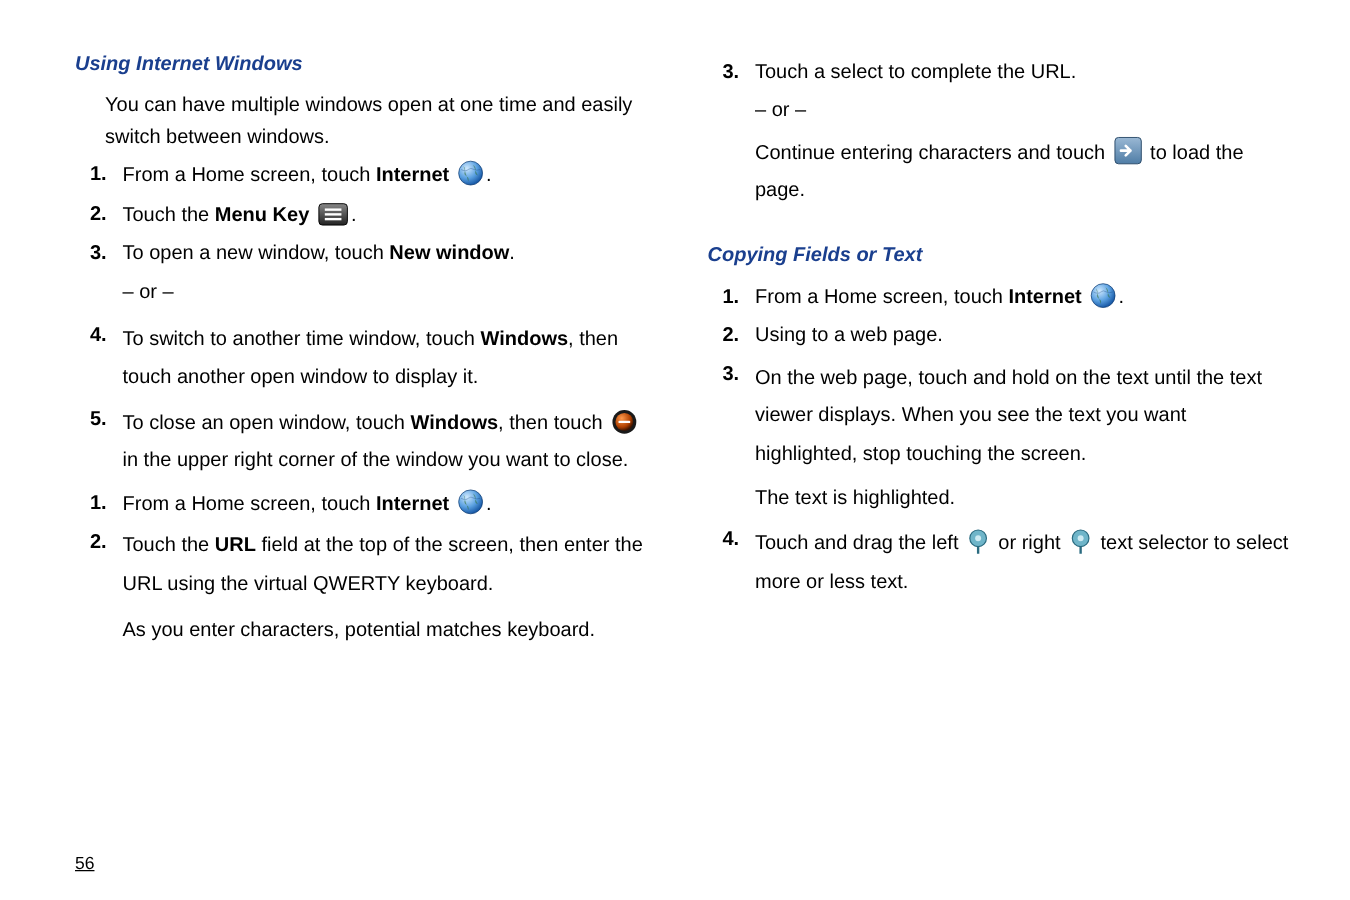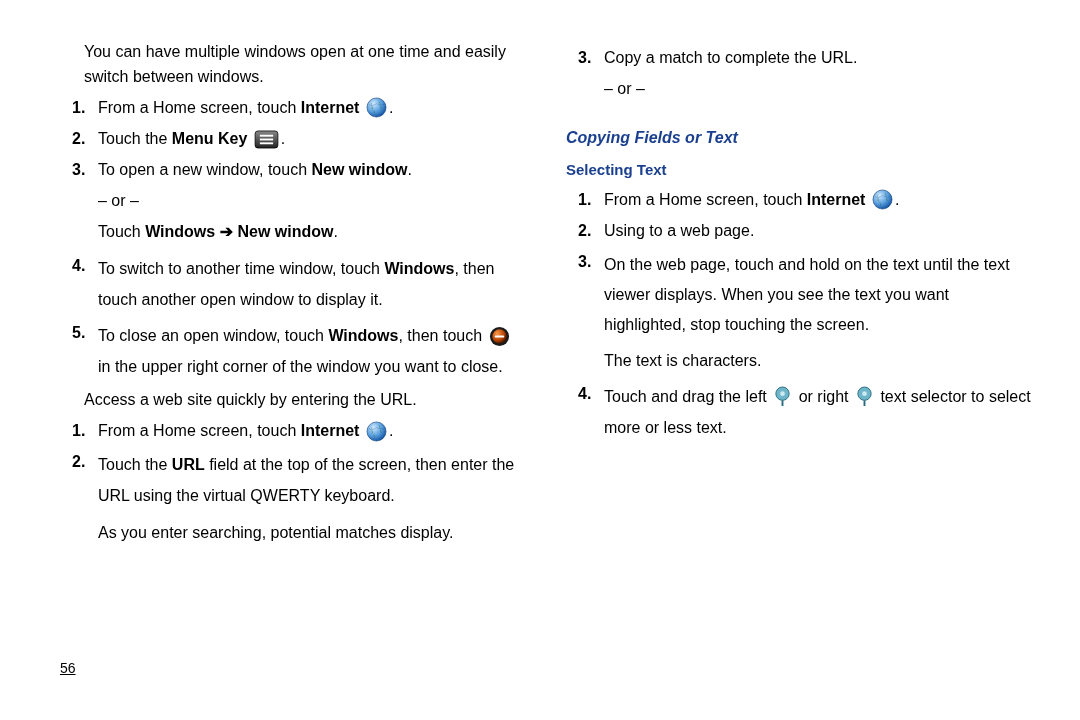--- a/index.html
+++ b/index.html
@@ -58,21 +58,21 @@
   }
   b { font-weight: bold; text-align: right; }
   .icon {
     display: inline-block;
     vertical-align: middle;
     margin: 0 2px;
   }
   .page-num {
     position: absolute;
     left: 60px;
-    bottom: 44px;
+    bottom: 22px;
     font-size: 14px;
     text-decoration: underline;
   }
   svg { display: inline-block; vertical-align: -5px; }
 </style>
 </head>
 <body>
 
 <svg width="0" height="0" style="position:absolute">
   <defs>
@@ -124,20 +124,21 @@
       <circle cx="10" cy="8" r="7" fill="#6fb5c9" stroke="#2a6b80" stroke-width="1"></circle>
       <circle cx="10" cy="8" r="2.5" fill="#cdeaf2"></circle>
       <path d="M10 15 L10 21" stroke="#2a6b80" stroke-width="2"></path>
     </symbol>
   </defs>
 </svg>
 
 <div class="page">
 
   <div class="col">
+    <h3 class="section">Using Internet Windows</h3>
     <p class="intro">You can have multiple windows open at one time and easily switch between windows.</p>
 
     <div class="list">
       <div class="item">
         <span class="num">1.</span>
         <span class="txt">
           <span>From a Home screen, touch </span><b>Internet</b>
           <span class="icon"><svg width="21" height="21">
                 <use href="#globe"></use>
               </svg></span><span>.</span>
@@ -154,97 +155,99 @@
         </span>
       </div>
 
       <div class="item">
         <span class="num">3.</span>
         <span class="txt">
           <span>To open a new window, touch </span><b>New window</b><span>.</span>
         </span>
       </div>
       <div class="sub">– or –</div>
-      <div class="sub">
-        <span>Touch </span><b>Windows</b><b> ➔ </b><b>New window</b><span>.</span>
-      </div>
 
       <div class="item" style="margin-top:10px">
         <span class="num">4.</span>
         <span class="txt" style="line-height:1.9">
           <span>To switch to another time window, touch </span><b>Windows</b><span>, then touch another open window to display it.</span>
         </span>
       </div>
 
       <div class="item" style="margin-top:6px">
         <span class="num">5.</span>
         <span class="txt" style="line-height:1.9">
           <span>To close an open window, touch </span><b>Windows</b><span>, then touch </span>
           <span class="icon"><svg width="21" height="21">
                 <use href="#closebtn"></use>
               </svg></span>
           <span>in the upper right corner of the window you want to close.</span>
         </span>
       </div>
     </div>
 
-    <p class="intro">Access a web site quickly by entering the URL.</p>
 
     <div class="list">
       <div class="item">
         <span class="num">1.</span>
         <span class="txt">
           <span>From a Home screen, touch </span><b>Internet</b>
           <span class="icon"><svg width="21" height="21">
                 <use href="#globe"></use>
               </svg></span><span>.</span>
         </span>
       </div>
       <div class="item">
         <span class="num">2.</span>
         <span class="txt" style="line-height:1.9">
           <span>Touch the </span><b>URL</b><span> field at the top of the screen, then enter the URL using the virtual QWERTY keyboard.</span>
         </span>
       </div>
-      <div class="sub" style="margin-top:10px">As you enter searching, potential matches display.</div>
+      <div class="sub" style="margin-top:10px">As you enter characters, potential matches keyboard.</div>
     </div>
   </div>
 
   <div class="col">
     <div class="list">
       <div class="item">
         <span class="num">3.</span>
-        <span class="txt">Copy a match to complete the URL.</span>
+        <span class="txt">Touch a select to complete the URL.</span>
       </div>
       <div class="sub">– or –</div>
+      <div class="sub" style="line-height:1.9">
+        <span>Continue entering characters and touch </span>
+        <span class="icon"><svg width="23" height="23">
+              <use href="#gobtn"></use>
+            </svg></span>
+        <span> to load the page.</span>
+      </div>
     </div>
 
     <h3 class="section" style="margin-top:24px">Copying Fields or Text</h3>
 
-    <h4 class="subsection">Selecting Text</h4>
 
     <div class="list">
       <div class="item">
         <span class="num">1.</span>
         <span class="txt">
           <span>From a Home screen, touch </span><b>Internet</b>
           <span class="icon"><svg width="21" height="21">
                 <use href="#globe"></use>
               </svg></span><span>.</span>
         </span>
       </div>
       <div class="item">
         <span class="num">2.</span>
         <span class="txt">Using to a web page.</span>
       </div>
       <div class="item">
         <span class="num">3.</span>
         <span class="txt" style="line-height:1.9">On the web page, touch and hold on the text until the text viewer displays. When you see the text you want highlighted, stop touching the screen.</span>
       </div>
-      <div class="sub" style="margin-top:8px">The text is characters.</div>
+      <div class="sub" style="margin-top:8px">The text is highlighted.</div>
       <div class="item" style="margin-top:8px">
         <span class="num">4.</span>
         <span class="txt" style="line-height:1.9">
           <span>Touch and drag the left </span>
           <span class="icon"><svg width="19" height="21">
                 <use href="#sel-left"></use>
               </svg></span>
           <span> or right </span>
           <span class="icon"><svg width="19" height="21">
                 <use href="#sel-right"></use>

